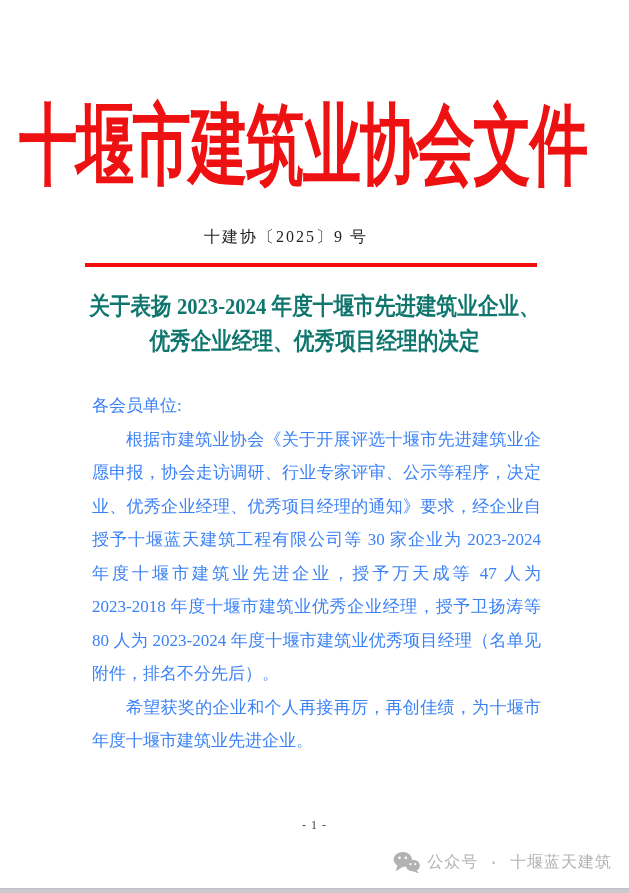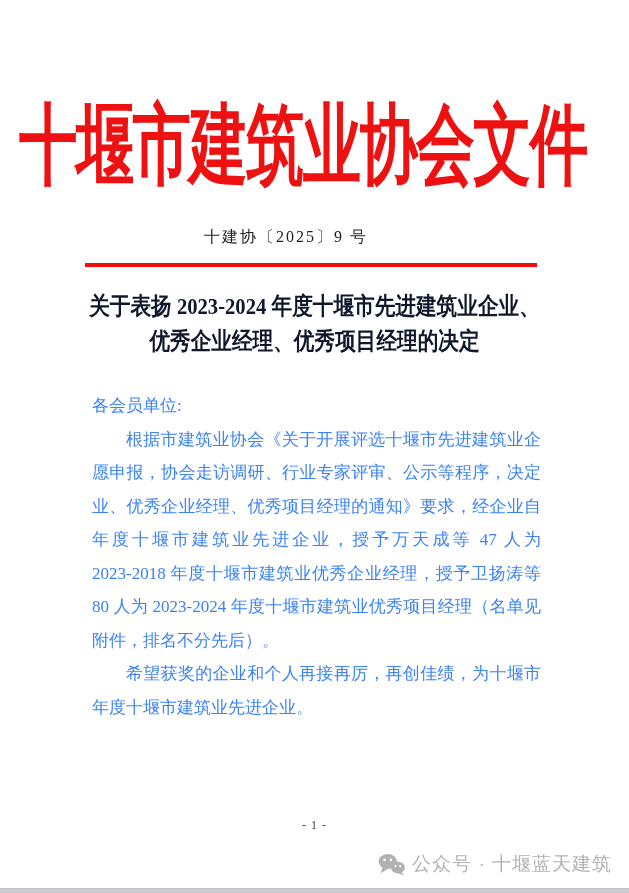--- a/index.html
+++ b/index.html
@@ -46,21 +46,21 @@
     top: 263px; left: 85px;
     width: 452px; height: 4px;
     background: #f50d0d;
   }
   
   .doc-title {
     position: absolute;
     top: 289px; left: 0; width: 629px;
     text-align: center;
     font-weight: bold;
-    color: #0f172a;
+    color: #0f766e;
     font-size: 24px;
     line-height: 35px;
   }
   .doc-title .title-line {
     display: block;
     white-space: nowrap;
     transform: scaleX(0.86);
     transform-origin: center center;
   }
   
@@ -92,22 +92,22 @@
     font-size: 12px;
     color: #444444;
     letter-spacing: 1px;
   }
   
   .footer {
     position: absolute;
     top: 851px; right: 17px;
     display: flex; align-items: center; gap: 7px;
     color: #b2b2b2;
-    font-family: Liberation Sans, sans-serif;
-    font-size: 19px;
+    font-family: Liberation Mono, monospace;
+    font-size: 16px;
     letter-spacing: 1px;
   }
   .wx-icon { display: inline-flex; align-items: center; }
   
   .bottom-bar {
     position: absolute;
     bottom: 0; left: 0;
     width: 629px; height: 5px;
     background: #cbcbcf;
     border-top: 1px solid #c2c2c6;
@@ -130,20 +130,21 @@
     <span class="title-line">关于表扬 2023-2024 年度十堰市先进建筑业企业、</span>
     <span class="title-line">优秀企业经理、优秀项目经理的决定</span>
   </div>
 
   <div class="body-text">
     <div class="bl last">各会员单位:</div>
 
     <div class="bl indent">根据市建筑业协会《关于开展评选十堰市先进建筑业企</div>
     <div class="bl">愿申报，协会走访调研、行业专家评审、公示等程序，决定</div>
     <div class="bl">业、优秀企业经理、优秀项目经理的通知》要求，经企业自</div>
+    <div class="bl">授予十堰蓝天建筑工程有限公司等 30 家企业为 2023-2024</div>
     <div class="bl">年度十堰市建筑业先进企业，授予万天成等 47 人为</div>
     <div class="bl">2023-2018 年度十堰市建筑业优秀企业经理，授予卫扬涛等</div>
     <div class="bl">80 人为 2023-2024 年度十堰市建筑业优秀项目经理（名单见</div>
     <div class="bl last">附件，排名不分先后）。</div>
 
     <div class="bl indent">希望获奖的企业和个人再接再厉，再创佳绩，为十堰市</div>
     <div class="bl last">年度十堰市建筑业先进企业。</div>
   </div>
 
   <div class="page-number">- 1 -</div>

